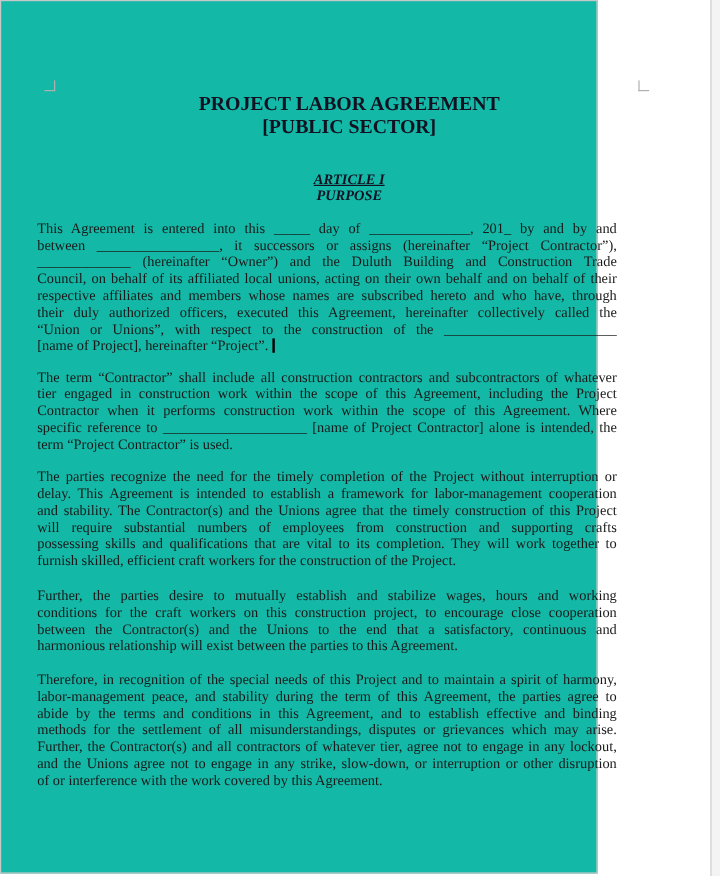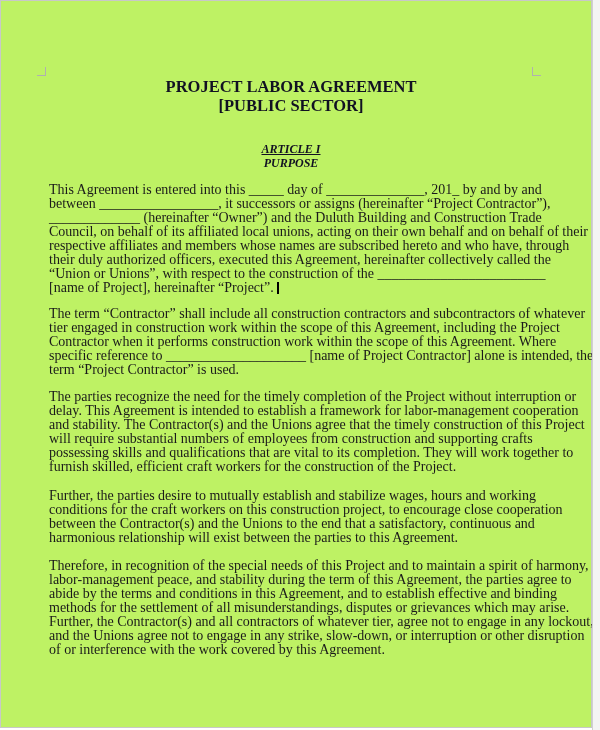--- a/index.html
+++ b/index.html
@@ -10,24 +10,24 @@
     body {
       width: 600px;
       height: 730px;
       position: relative;
       overflow: hidden;
     }
     .page {
       position: absolute;
       left: 0;
       top: 0;
-      width: 592px;
+      width: 498px;
       height: 728px;
       border: 1px solid #c8c8c8;
-      background: #bef264;
+      background: #14b8a6;
       box-sizing: border-box;
     }
     .right-edge {
       position: absolute;
       left: 592px;
       top: 0;
       width: 8px;
       height: 730px;
       background: #f4f4f4;
       border-left: 1px solid #d0d0d0;
@@ -74,24 +74,24 @@
       font-size: 12px;
       color: #111122;
       line-height: 14px;
       font-style: italic;
     }
     .article.a1 { top: 141px; }
     .article.a1 span { text-decoration: underline; }
     .article.a2 { top: 155px; }
     .body {
       position: absolute;
-      left: 48px;
+      left: 30px;
       width: 483px;
       font-family: "Liberation Serif", "DejaVu Serif", serif;
-      font-size: 14px;
+      font-size: 12px;
       line-height: 14px;
       color: #1a1a1a;
     }
     .line {
       display: block;
       text-align: justify;
       text-align-last: justify;
       white-space: nowrap;
     }
     .line.last {

